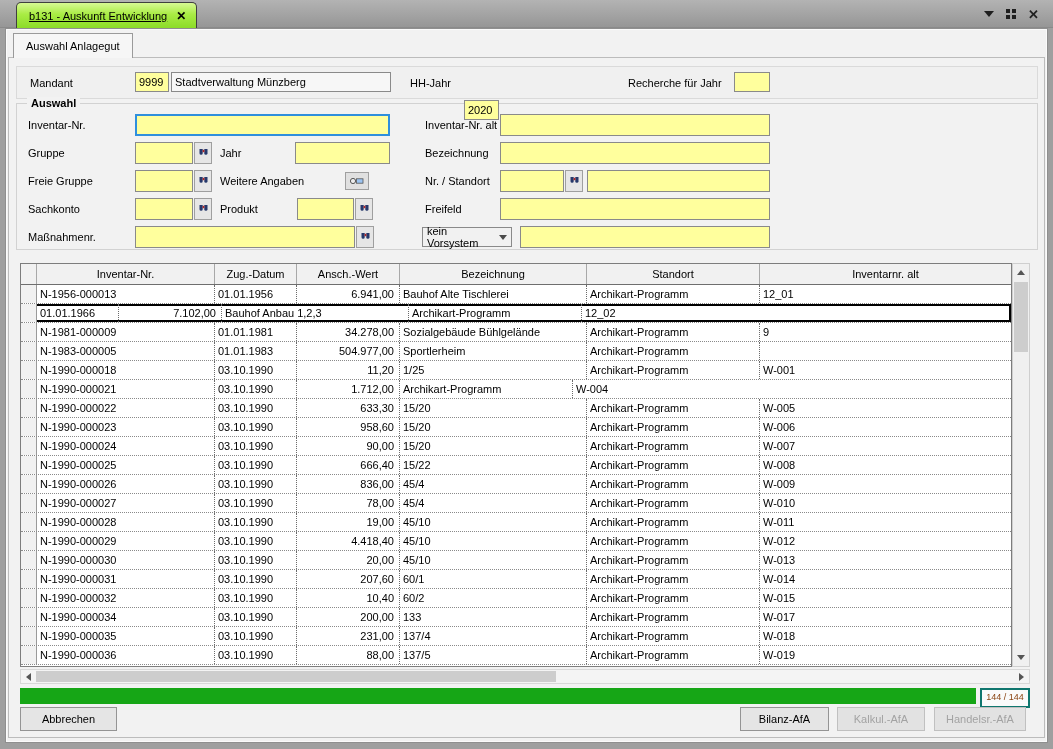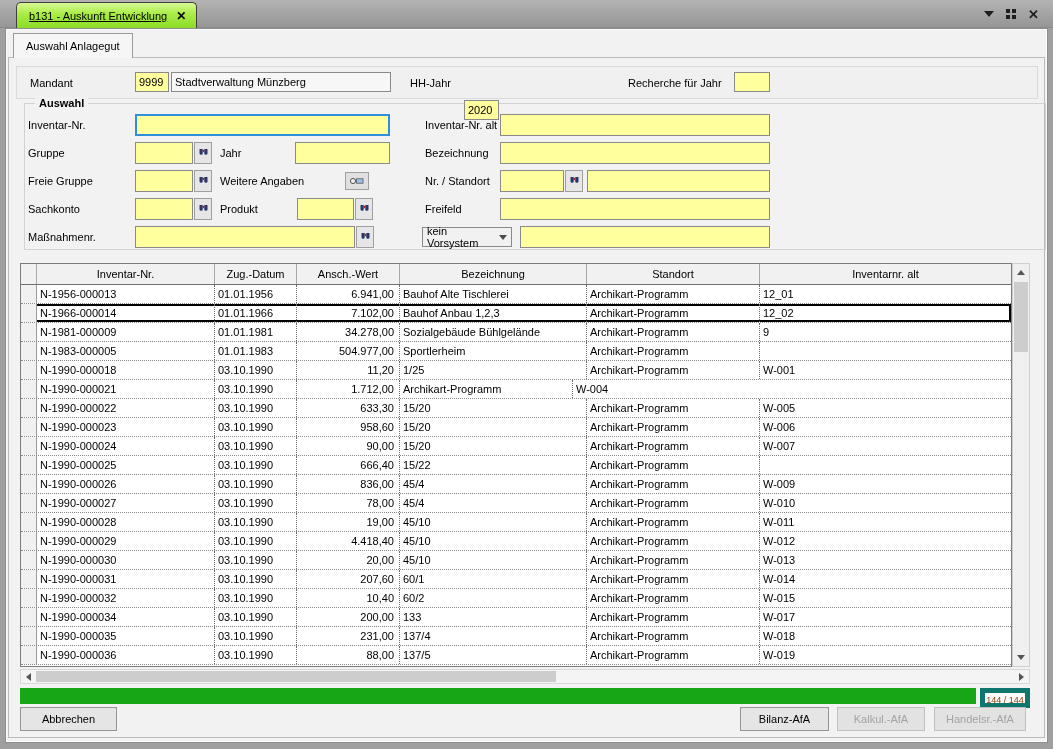--- a/index.html
+++ b/index.html
@@ -29,21 +29,21 @@
   .tab { position:absolute; left:13px; top:33px; height:25px; padding:0 12px;
          background:#f6f6f6; border:1px solid #9a9a9a; border-bottom:none;
          display:flex; align-items:center; z-index:3; }
   .tabpage { position:absolute; left:8px; top:57px; width:1037px; height:681px;
              background:#f2f2f2; border:1px solid #bcbcbc; z-index:1; }
 
   
   .panel-top { position:absolute; left:16px; top:66px; width:1022px; height:33px;
                background:#f0f0f0; border:1px solid #dadada; z-index:2; }
   .groupbox { position:absolute; left:16px; top:103px; width:1022px; height:147px;
-              border:1px solid #d2d2d2; z-index:2;margin-left:8px; }
+              border:1px solid #d2d2d2; z-index:2; }
   .gb-legend { position:absolute; left:10px; top:-7px; background:#f2f2f2; padding:0 4px;
                font-weight:bold; }
 
   .lbl { position:absolute; white-space:nowrap; z-index:4; }
   .inp { position:absolute; height:22px; background:#ffff9d; border:1px solid #8a8a8a;
          padding:0 3px; font:inherit; z-index:4; }
   .inp.small20 { height:20px; }
   .inp.focus { border:2px solid #2f8fdd; }
   .inp.ro { background:#f7f7f7; }
   .lu { position:absolute; width:18px; height:22px; background:#e6e6e6; border:1px solid #9f9f9f;
@@ -82,21 +82,21 @@
              background:#f4f4f4; border:1px solid #d8d8d8; z-index:2; }
   .hs-btn { position:absolute; top:0; width:15px; height:13px; display:flex; align-items:center; justify-content:center; }
   .tri-l-s { width:0;height:0;border-top:4px solid transparent;border-bottom:4px solid transparent;border-right:5px solid #555; }
   .tri-r-s { width:0;height:0;border-top:4px solid transparent;border-bottom:4px solid transparent;border-left:5px solid #555; }
   .hs-thumb { position:absolute; left:15px; top:1px; width:520px; height:11px; background:#cdcdcd; }
 
   
   .progress { position:absolute; left:20px; top:688px; width:1010px; height:16px; z-index:2; }
   .prog-fill { position:absolute; left:0; top:0; width:956px; height:16px; background:#16a616; }
   .prog-count { position:absolute; left:960px; top:0; width:50px; height:20px; background:#fafafa;
-                border:5px solid #0f766e; color:#8b4513; font-size:9px; line-height:14px; text-align:center; }
+                border:2px solid #0f766e; color:#8b4513; font-size:9px; line-height:14px; text-align:center; }
   .btn { position:absolute; height:24px; background:#e5e5e5; border:1px solid #949494;
          font:inherit; z-index:2; text-align:center; }
   .btn.disabled { background:#e2e2e2; border-color:#c0c0c0; color:#a3a3a3; }
 </style>
 </head>
 <body>
 
 <div class="screen">
 
   <div class="titlebar">
@@ -227,21 +227,20 @@
           <div class="cell c0 selcell"></div>
           <div class="cell c1">N-1956-000013</div>
           <div class="cell c2">01.01.1956</div>
           <div class="cell c3 num">6.941,00</div>
           <div class="cell c4">Bauhof Alte Tischlerei</div>
           <div class="cell c5">Archikart-Programm</div>
           <div class="cell c6">12_01</div>
         </div>
         <div class="grow current">
           <div class="cell c0 selcell"></div>
-          <div class="cell c1">N-1966-000014</div>
           <div class="cell c2">01.01.1966</div>
           <div class="cell c3 num">7.102,00</div>
           <div class="cell c4">Bauhof Anbau 1,2,3</div>
           <div class="cell c5">Archikart-Programm</div>
           <div class="cell c6">12_02</div>
         </div>
         <div class="grow">
           <div class="cell c0 selcell"></div>
           <div class="cell c1">N-1981-000009</div>
           <div class="cell c2">01.01.1981</div>
@@ -302,20 +301,21 @@
           <div class="cell c5">Archikart-Programm</div>
           <div class="cell c6">W-007</div>
         </div>
         <div class="grow">
           <div class="cell c0 selcell"></div>
           <div class="cell c1">N-1990-000025</div>
           <div class="cell c2">03.10.1990</div>
           <div class="cell c3 num">666,40</div>
           <div class="cell c4">15/22</div>
           <div class="cell c5">Archikart-Programm</div>
+          <div class="cell c6">W-008</div>
         </div>
         <div class="grow">
           <div class="cell c0 selcell"></div>
           <div class="cell c1">N-1990-000026</div>
           <div class="cell c2">03.10.1990</div>
           <div class="cell c3 num">836,00</div>
           <div class="cell c4">45/4</div>
           <div class="cell c5">Archikart-Programm</div>
           <div class="cell c6">W-009</div>
         </div>

